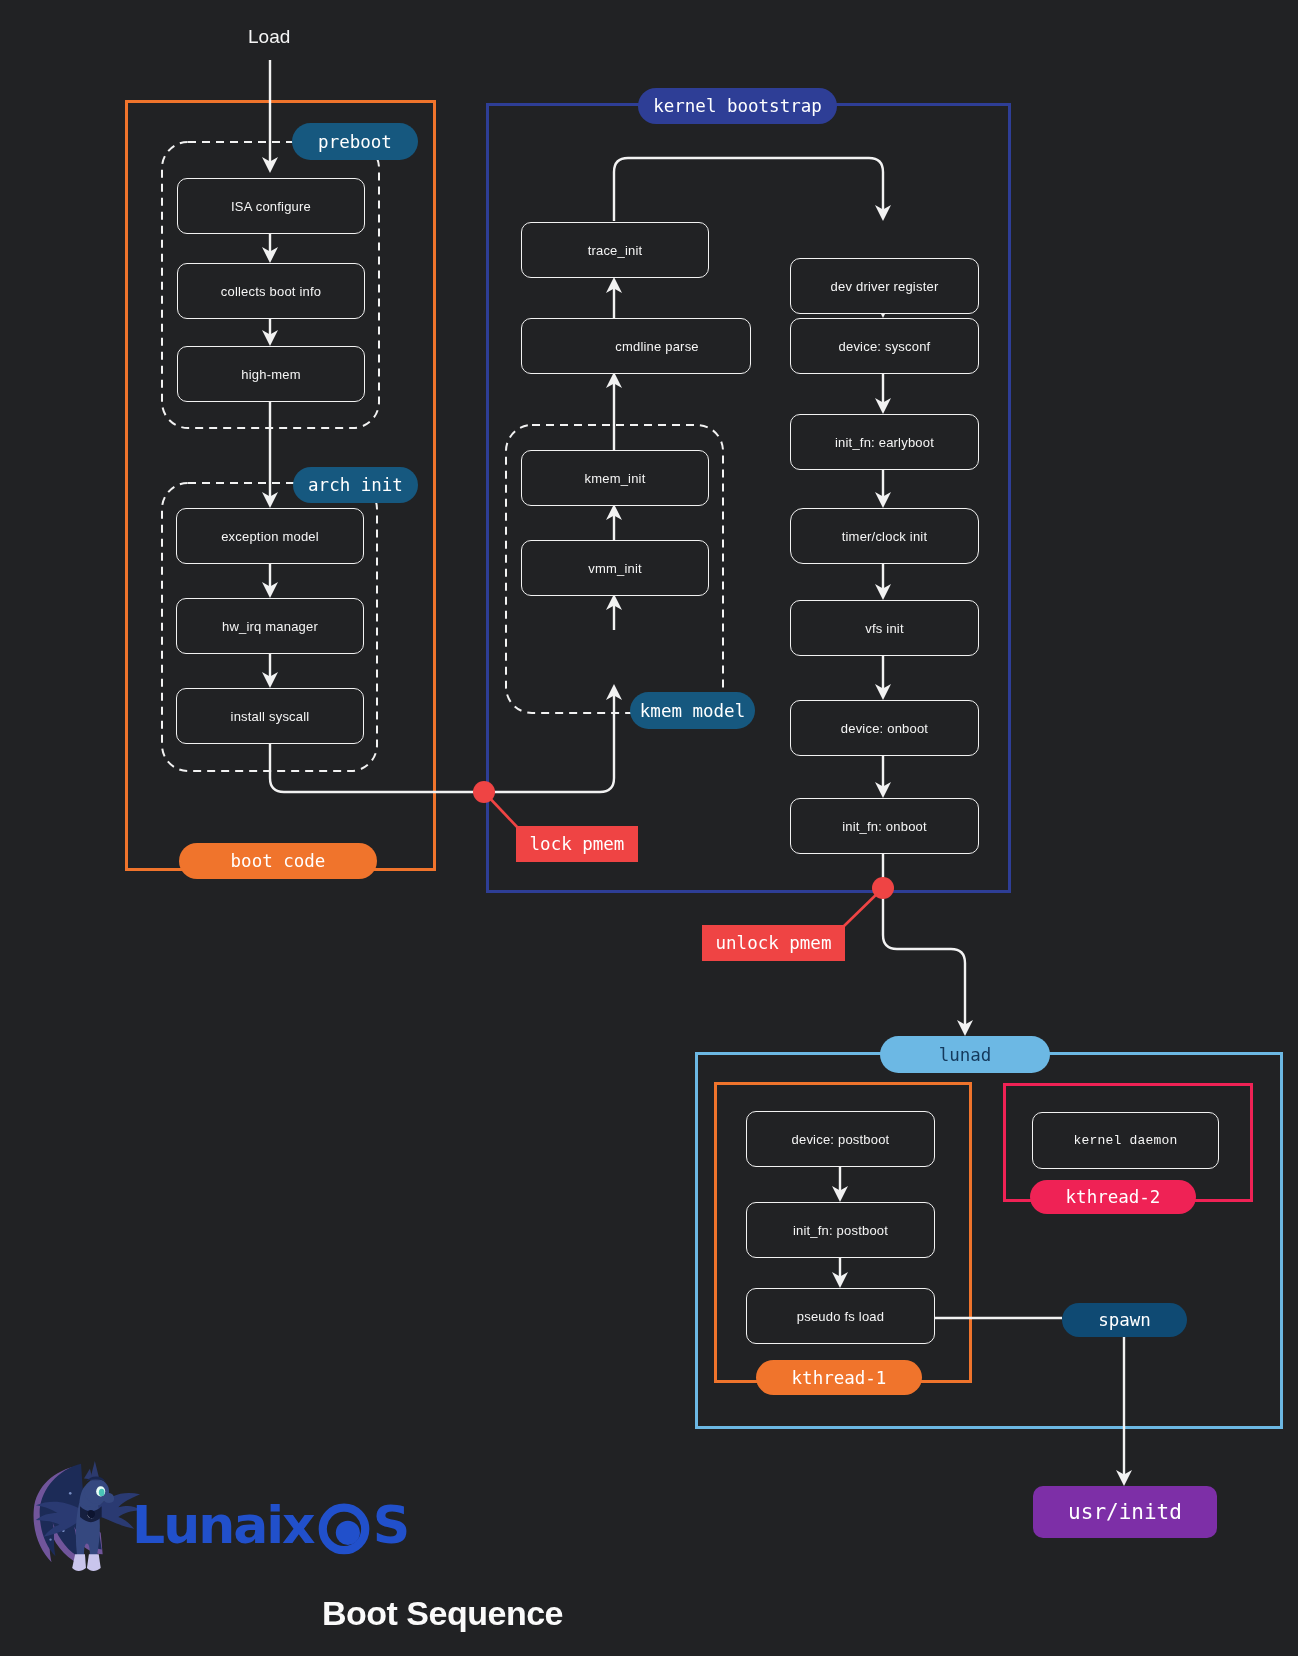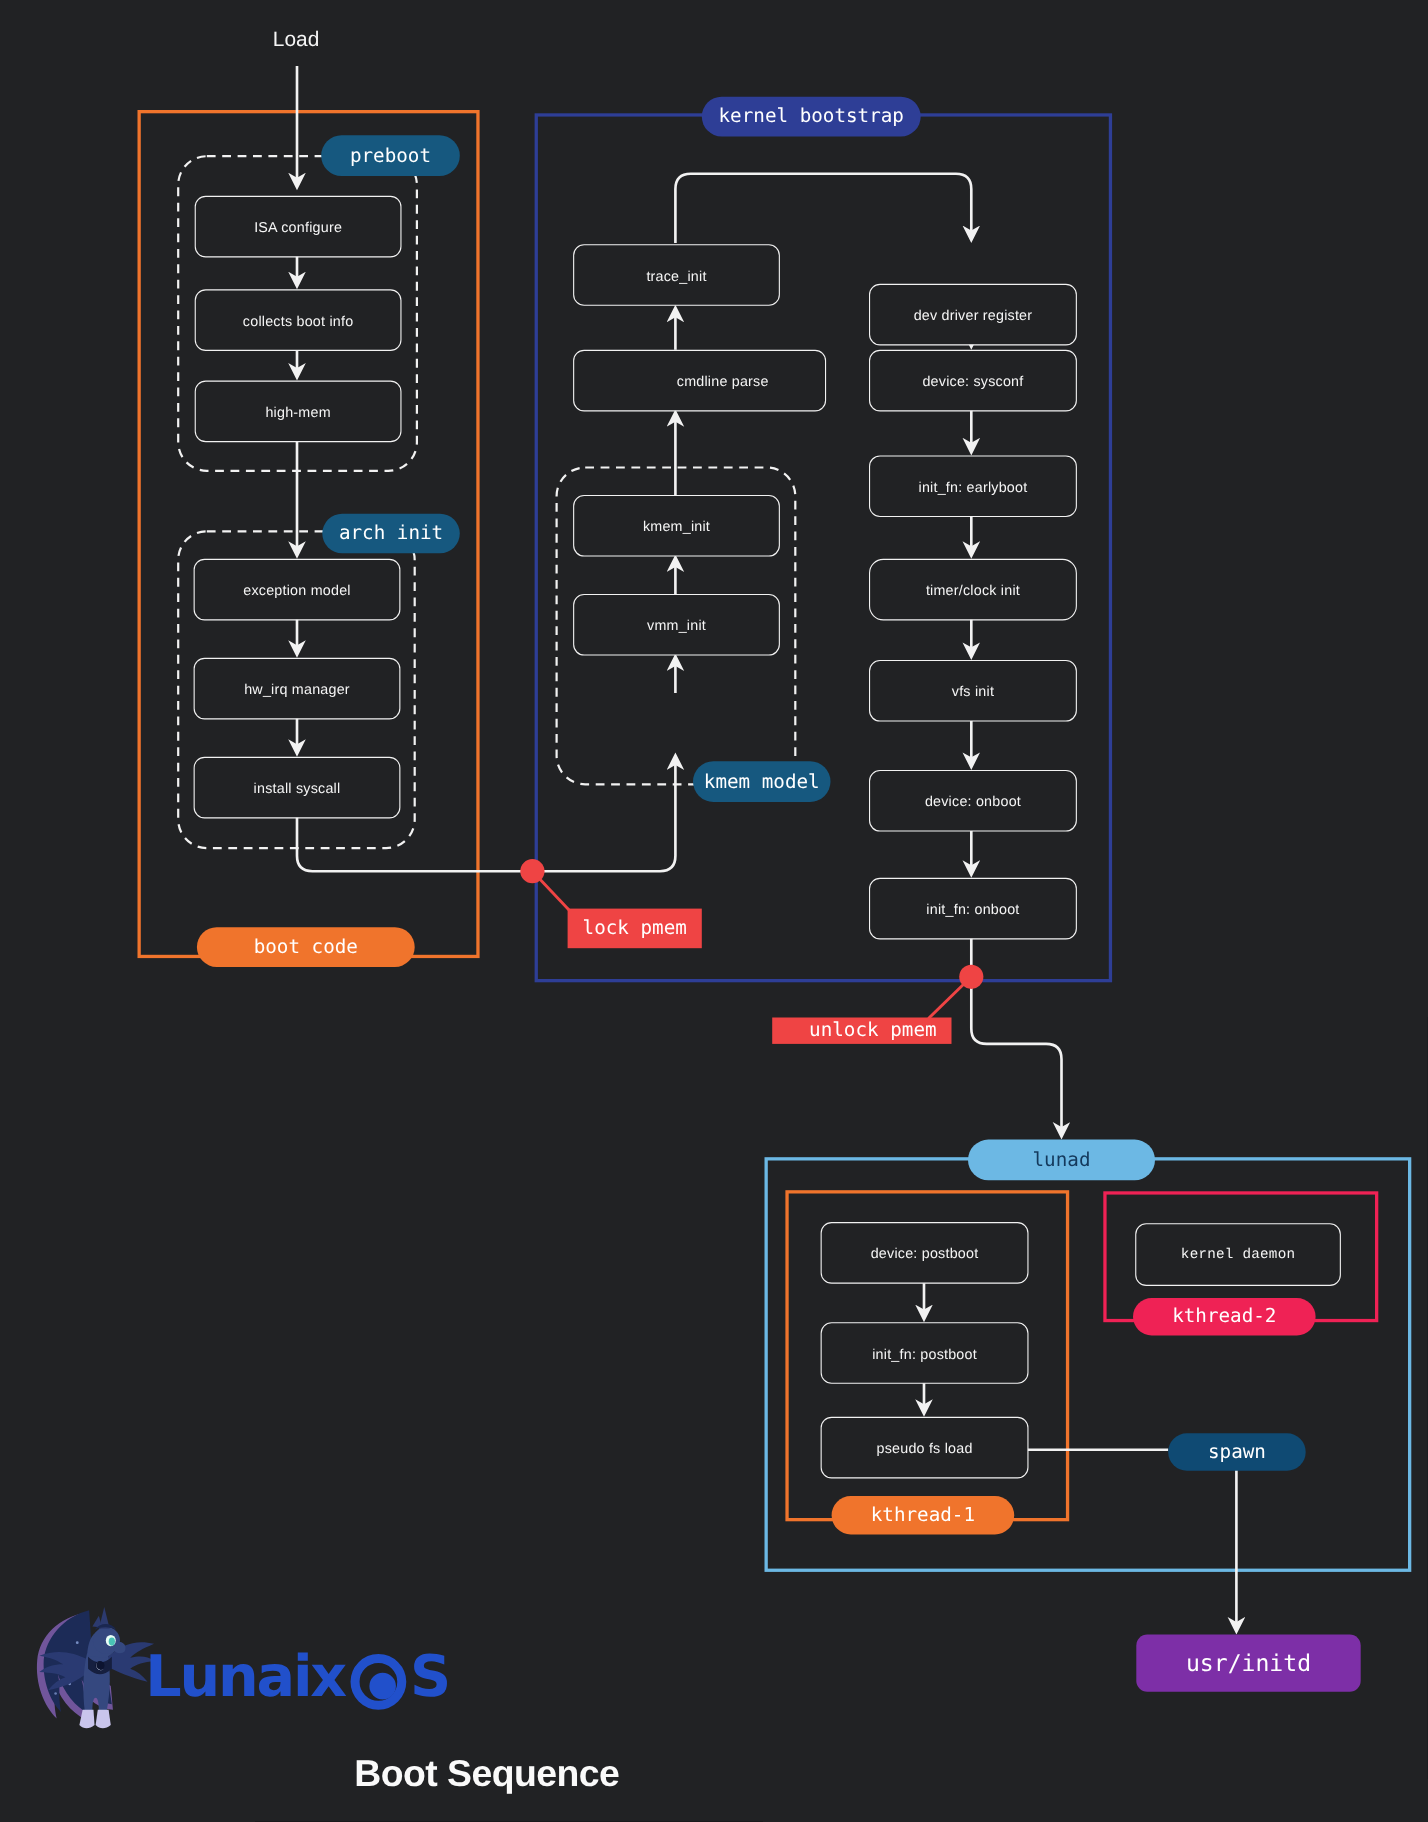--- a/index.html
+++ b/index.html
@@ -129,35 +129,35 @@
 
   <div class="node" style="left:790px;top:222px;width:187px;height:54px;margin-top:36px;">dev driver register</div>
   <div class="node" style="left:790px;top:318px;width:187px;height:54px;">device: sysconf</div>
   <div class="node" style="left:790px;top:414px;width:187px;height:54px;">init_fn: earlyboot</div>
   <div class="node" style="left:790px;top:508px;width:187px;height:54px;border-radius:13px;">timer/clock init</div>
   <div class="node" style="left:790px;top:600px;width:187px;height:54px;">vfs init</div>
   <div class="node" style="left:790px;top:700px;width:187px;height:54px;">device: onboot</div>
   <div class="node" style="left:790px;top:798px;width:187px;height:54px;">init_fn: onboot</div>
 
   <div class="tag" style="left:516px;top:826px;width:122px;height:36px;">lock pmem</div>
-  <div class="tag" style="left:702px;top:925px;width:143px;height:24px;padding-left:20px;">unlock pmem</div>
+  <div class="tag" style="left:702px;top:925px;width:143px;height:36px;">unlock pmem</div>
 
   <div class="badge" style="left:880px;top:1036px;width:170px;height:37px;background:#6cb8e4;color:#14395c;">lunad</div>
 
   <div class="node" style="left:746px;top:1111px;width:187px;height:54px;">device: postboot</div>
   <div class="node" style="left:746px;top:1202px;width:187px;height:54px;">init_fn: postboot</div>
   <div class="node" style="left:746px;top:1288px;width:187px;height:54px;">pseudo fs load</div>
   <div class="badge" style="left:756px;top:1360px;width:166px;height:35px;background:#f0742c;">kthread-1</div>
 
   <div class="node" style="left:1032px;top:1112px;width:185px;height:55px;font-family:Liberation Mono, monospace;">kernel daemon</div>
   <div class="badge" style="left:1030px;top:1180px;width:166px;height:34px;background:#ef2255;">kthread-2</div>
 
   <div class="badge" style="left:1062px;top:1303px;width:125px;height:34px;background:#0f4a73;">spawn</div>
 
-  <div class="terminal" style="left:1033px;top:1486px;width:204px;height:52px;">usr/initd</div>
+  <div class="terminal" style="left:1033px;top:1486px;width:184px;height:52px;">usr/initd</div>
 
   <div class="logo">
     <svg width="118" height="134" viewBox="0 0 120 136">
       <path fill="#7a5ba8" d="M56,18 C30,22 12,40 10,62 C8,84 16,104 28,116 C24,98 28,90 24,78 C30,96 40,110 56,118 C50,104 52,96 48,84 C56,100 70,108 80,108 L78,86 C64,76 57,64 58,48 Z" opacity="0.9"></path>
       <path fill="#1c2b57" d="M58,16 C34,22 18,42 16,62 C15,82 22,100 32,110 C29,95 32,86 29,75 C35,93 45,105 58,112 C53,99 54,90 51,80 C58,94 70,102 79,103 L76,83 C63,73 57,61 60,45 Z"></path>
       <circle cx="30" cy="60" r="1.5" fill="#9db6f0" opacity=".85"></circle>
       <circle cx="40" cy="84" r="1.3" fill="#9db6f0" opacity=".75"></circle>
       <circle cx="27" cy="93" r="1.2" fill="#9db6f0" opacity=".6"></circle>
       <circle cx="47" cy="46" r="1.3" fill="#9db6f0" opacity=".7"></circle>
       <circle cx="56" cy="98" r="1.3" fill="#9db6f0" opacity=".6"></circle>

